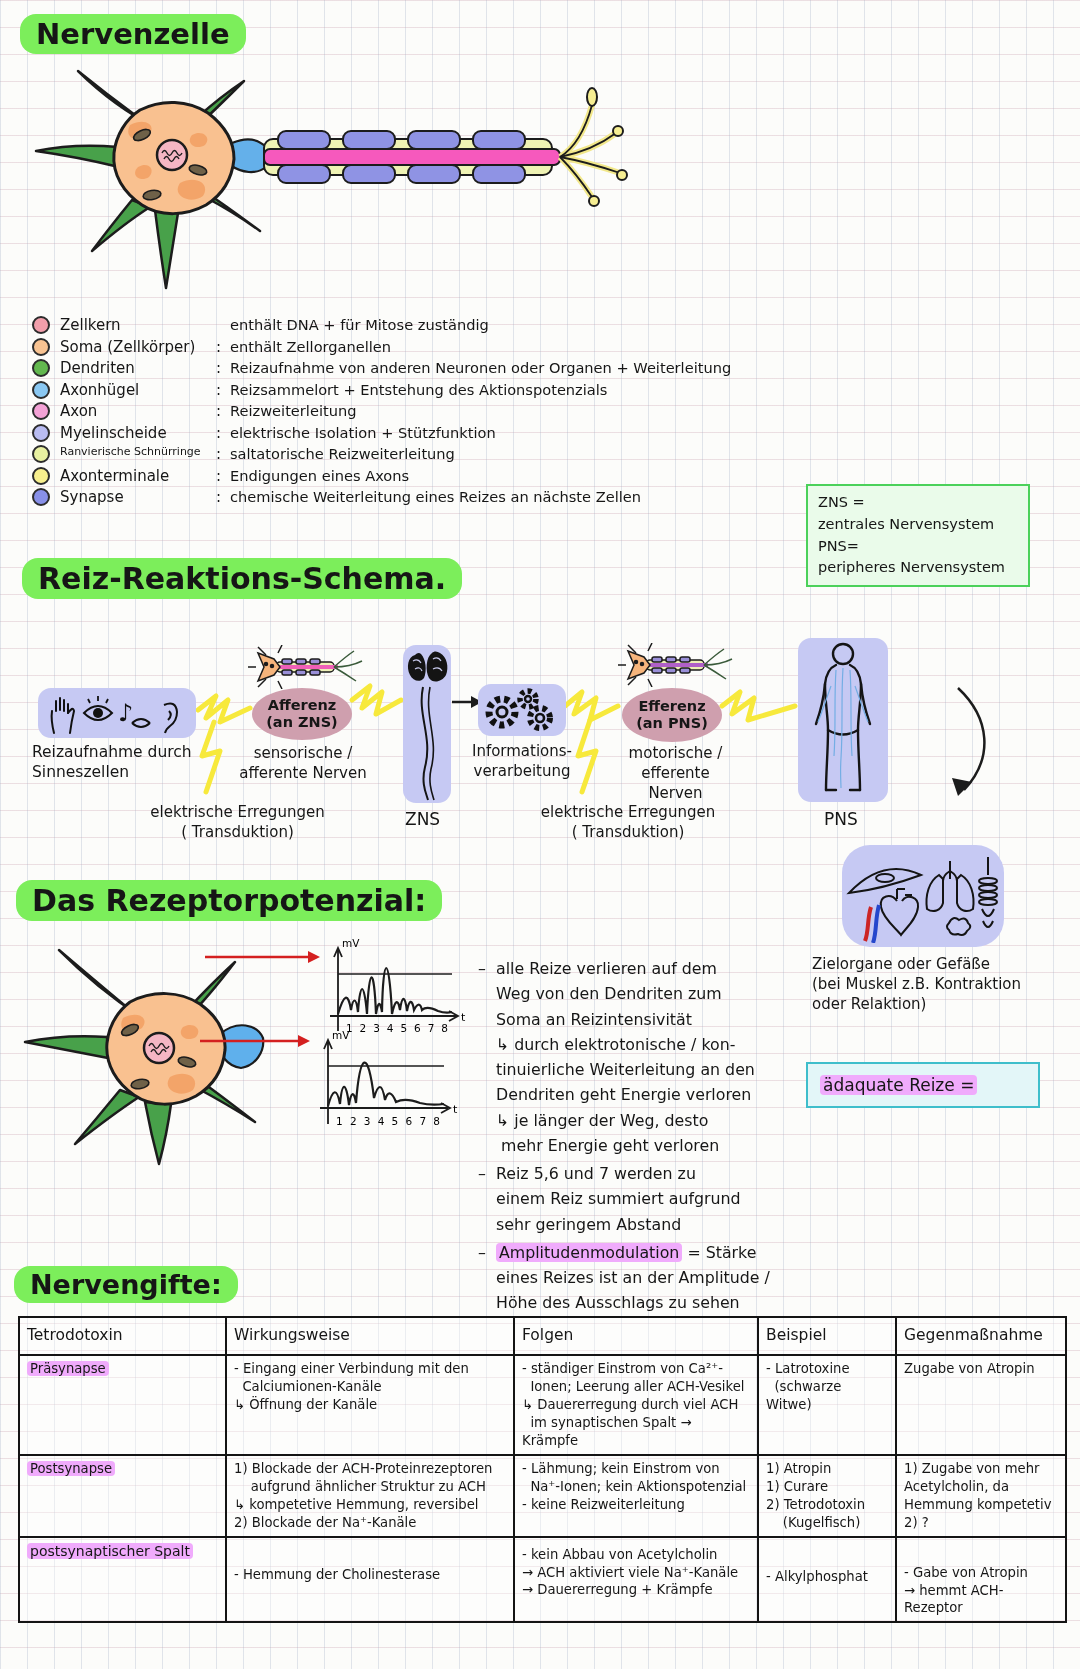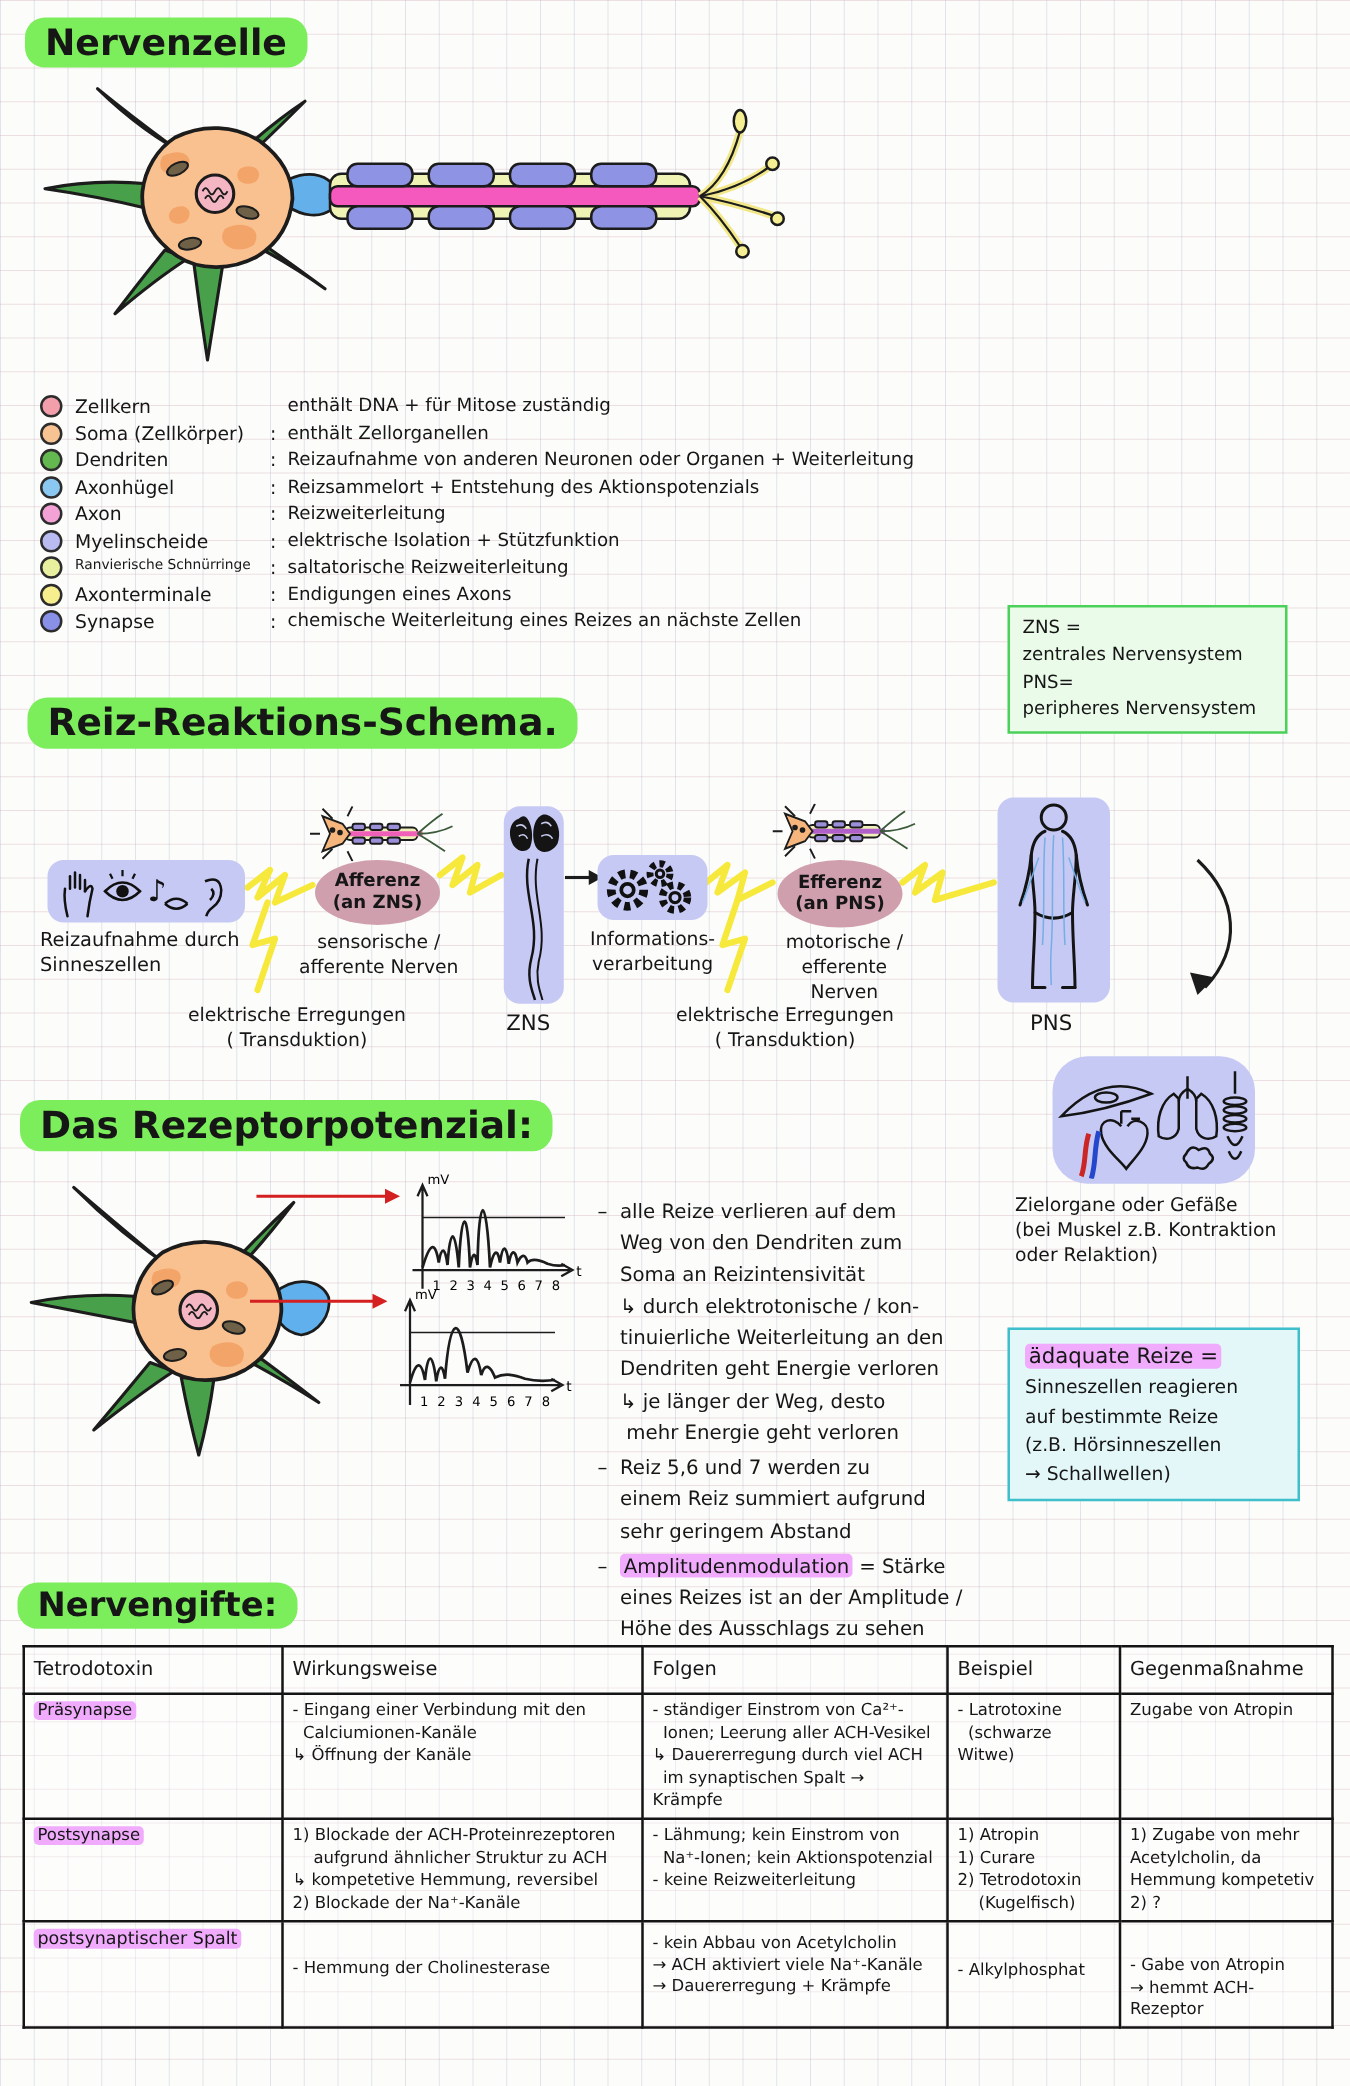--- a/index.html
+++ b/index.html
@@ -420,24 +420,20 @@
     <div class="bullet">
         <span class="dash">–</span>
         <div class="preline"><span class="hl-cyan">Amplitudenmodulation</span><span class="preline"> = Stärke
 eines Reizes ist an der Amplitude /
 Höhe des Ausschlags zu sehen</span></div>
       </div>
   </div>
 
   <div class="abs cyanbox" style="left:806px;top:1062px;width:206px">
     <div><span class="hl-cyan" style="font-size:17px">ädaquate Reize =</span></div>
-    <div class="preline">Sinneszellen reagieren
-auf bestimmte Reize
-(z.B. Hörsinneszellen
-→ Schallwellen)</div>
   </div>
 
   <div class="abs pill" style="left:14px;top:1266px;font-size:27px">Nervengifte:</div>
 
   <table class="abs toxtable" style="left:18px;top:1316px;width:1047px">
     <colgroup>
         <col style="width:207px">
         <col style="width:288px">
         <col style="width:244px">
         <col style="width:138px">

